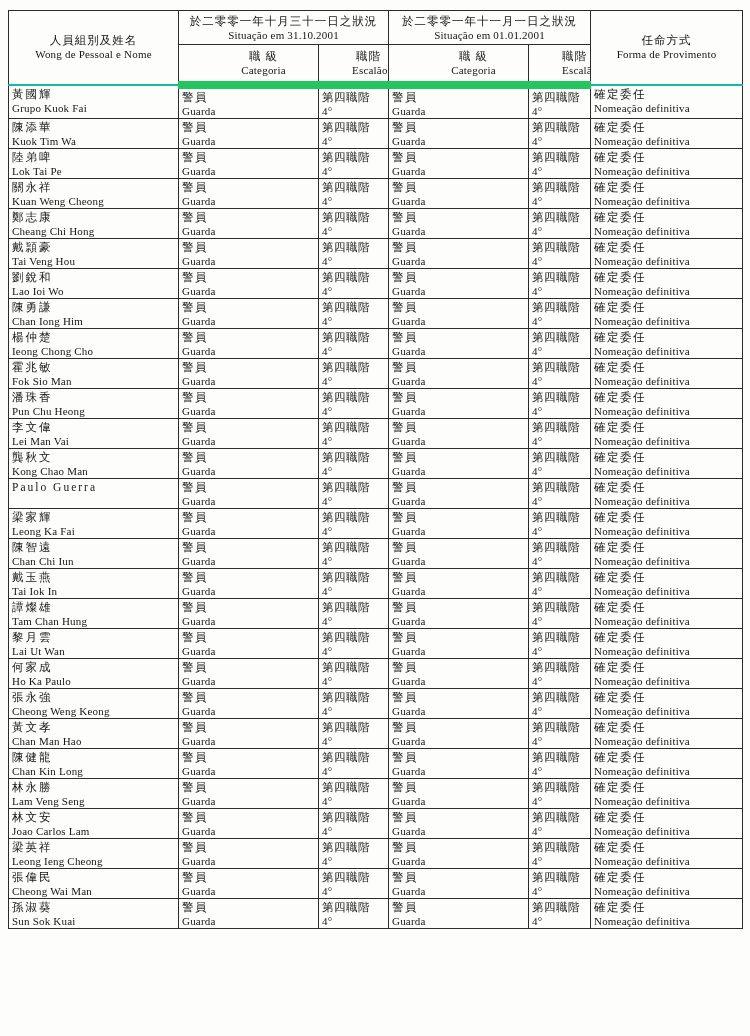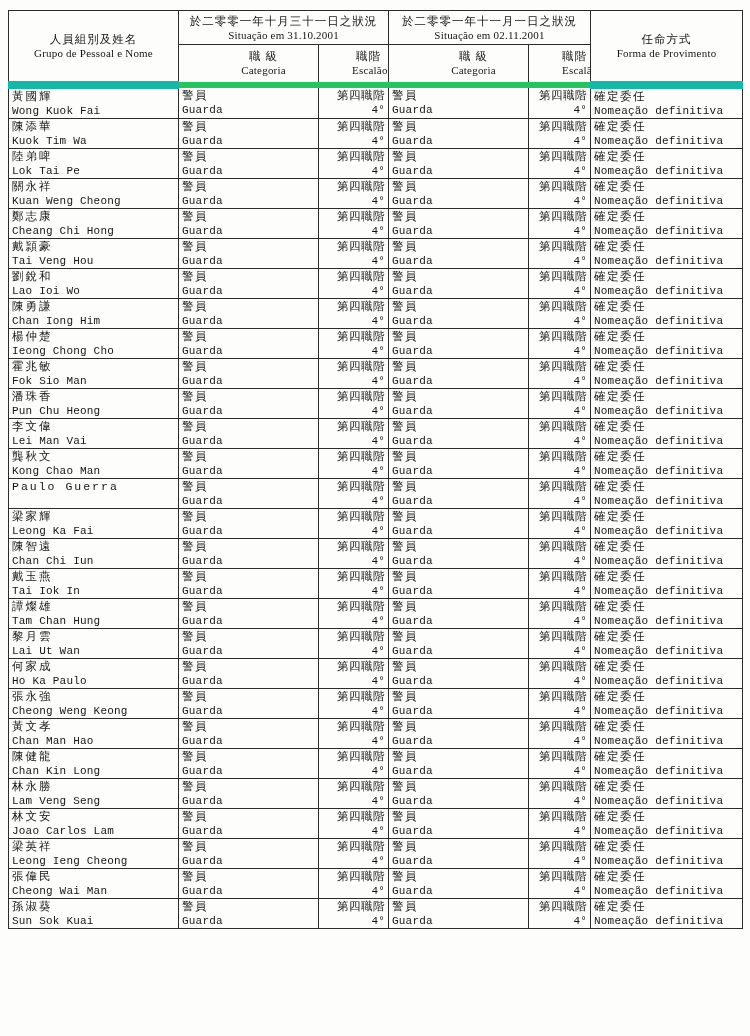--- a/index.html
+++ b/index.html
@@ -36,71 +36,71 @@
   }
   thead th {
     font-weight: normal;
     text-align: center;
     vertical-align: middle;
     padding: 2px 3px;
     background: #fdfdfb;
   }
   tr.group-row { height: 34px; }
   tr.sub-row   { height: 40px; }
-  tr.sub-row th { border-bottom: 6px solid #22c55e; padding-left: 33px; }
-  th.rowspan-th { border-bottom: 8px solid #14b8a6; }
-
-  tbody tr { height: 25px; font-family: Liberation Mono, monospace; }
+  tr.sub-row th { border-bottom: 8px solid #22c55e; padding-left: 33px; }
+  th.rowspan-th { border-bottom: 2px solid #14b8a6; }
+
+  tbody tr { height: 25px; }
   tbody td {
     vertical-align: top;
     padding: 1px 3px 0 3px;
   }
   .zh {
     font-size: 11.5px;
     line-height: 14px;
     letter-spacing: 1.5px;
     white-space: nowrap;
   }
   .pt {
     font-size: 11px;
     line-height: 14px;
     letter-spacing: 0.2px;
     white-space: nowrap;
   }
   thead .zh { letter-spacing: 1px; }
-  td.esc-cell { text-align: right; }
+  td.esc-cell { text-align: left; }
   td.esc-cell .zh { letter-spacing: 0.5px; }
   td.name-cell .zh { letter-spacing: 2px; }
 </style>
 </head>
 <body>
 
 <div class="page">
   <table class="doc-table">
     <colgroup>
       <col class="c-name">
       <col class="c-cat1">
       <col class="c-esc1">
       <col class="c-cat2">
       <col class="c-esc2">
       <col class="c-forma">
     </colgroup>
     <thead>
       <tr class="group-row">
         <th rowspan="2" class="rowspan-th">
           <div class="zh">人員組別及姓名</div>
-          <div class="pt">Grupo de Pessoal e Nome</div>
+          <div class="pt">Wong de Pessoal e Nome</div>
         </th>
         <th colspan="2">
           <div class="zh">於二零零一年十月三十一日之狀況</div>
           <div class="pt">Situação em 31.10.2001</div>
         </th>
         <th colspan="2">
           <div class="zh">於二零零一年十一月一日之狀況</div>
-          <div class="pt">Situação em 02.11.2001</div>
+          <div class="pt">Situação em 01.01.2001</div>
         </th>
         <th rowspan="2" class="rowspan-th">
           <div class="zh">任命方式</div>
           <div class="pt">Forma de Provimento</div>
         </th>
       </tr>
       <tr class="sub-row">
         <th>
           <div class="zh">職 級</div>
           <div class="pt">Categoria</div>
@@ -116,21 +116,21 @@
         <th>
           <div class="zh">職階</div>
           <div class="pt">Escalão</div>
         </th>
       </tr>
     </thead>
     <tbody id="tbody">
   <tr>
     <td class="name-cell">
       <div class="zh">黃國輝</div>
-      <div class="pt">Wong Kuok Fai</div>
+      <div class="pt">Grupo Kuok Fai</div>
     </td>
     <td class="cat-cell">
       <div class="zh">警員</div>
       <div class="pt">Guarda</div>
     </td>
     <td class="esc-cell">
       <div class="zh">第四職階</div>
       <div class="pt">4°</div>
     </td>
     <td class="cat-cell">

